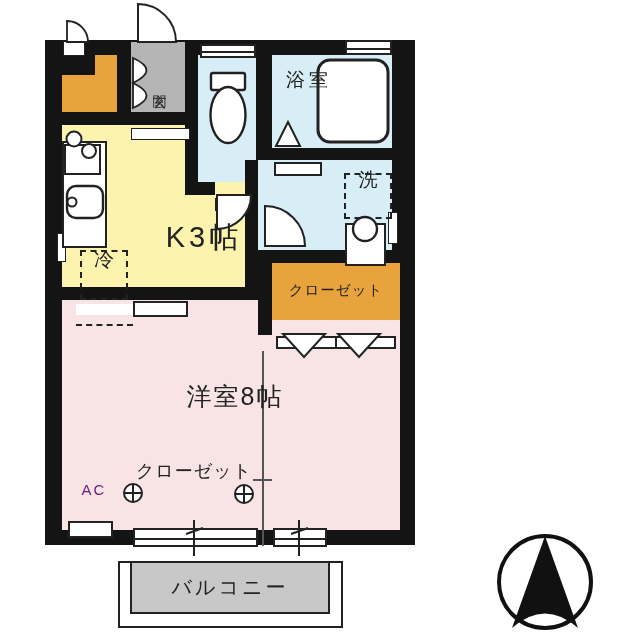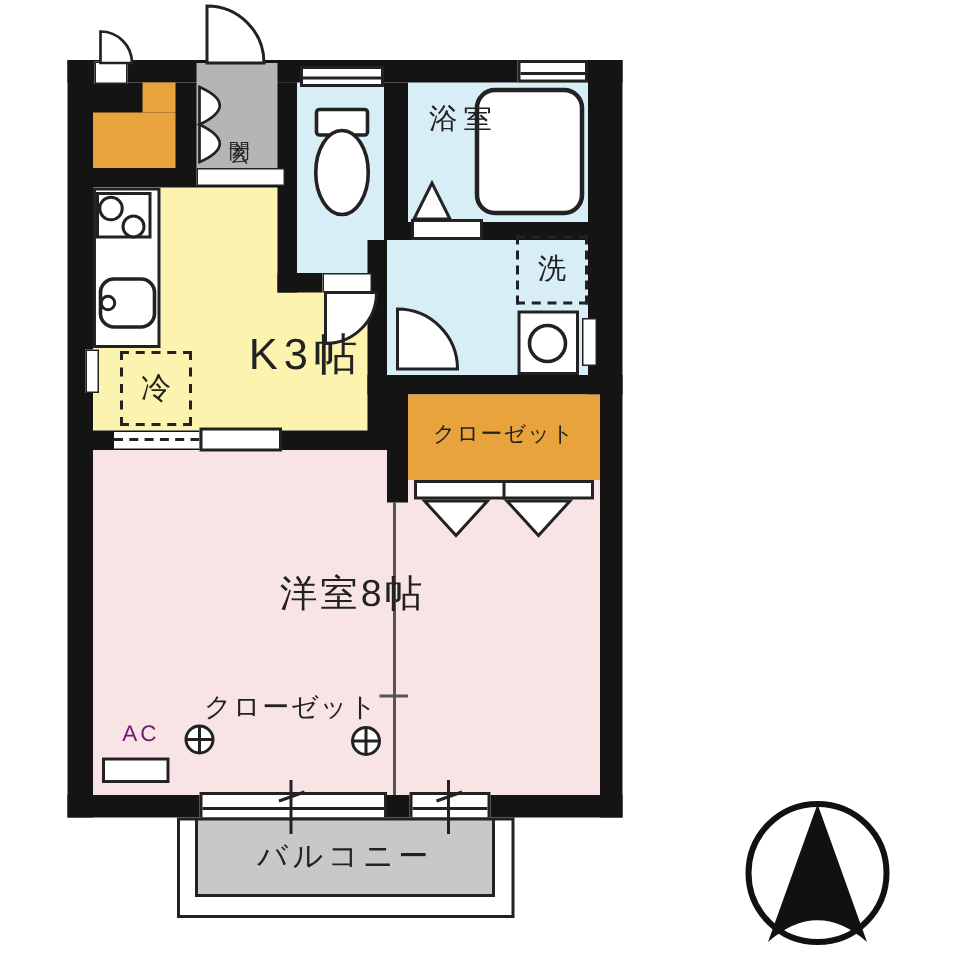--- a/index.html
+++ b/index.html
@@ -1,19 +1,19 @@
 <!DOCTYPE html>
 <html style="--wall: #141414; --kitchen: #fbf3ae; --water: #d7eef6; --accent-orange: #e8a33c; --entrance-gray: #b5b5b5; --room-pink: #f8e4e5; --balcony-gray: #c8c8c8; --line: #222222;"><head>
 <meta charset="utf-8">
 <style>
   html,body{margin:0;padding:0;background:#fff;}
   body{width:640px;height:640px;font-family:"Liberation Sans",sans-serif;}
   .plan{position:relative;width:640px;height:640px;background:#fff;overflow:hidden;}
   .plan div{box-sizing:border-box;}
-  .abs{position:absolute;}
+  .abs{position:absolute;margin-top:16px;}
   .wall{position:absolute;background:var(--wall,#141414);}
   .room{position:absolute;}
   .win{position:absolute;background:#fff;border:2px solid #222;}
   .winline{position:absolute;left:0;right:0;top:50%;height:0;border-top:2px solid #222;}
   .lbl{position:absolute;display:flex;align-items:center;justify-content:center;
        color:#222;font-weight:500;line-height:1.05;white-space:nowrap;}
   .vert{writing-mode:vertical-rl;text-orientation:upright;}
   svg.overlay{position:absolute;left:0;top:0;pointer-events:none;}
 </style>
 </head>

